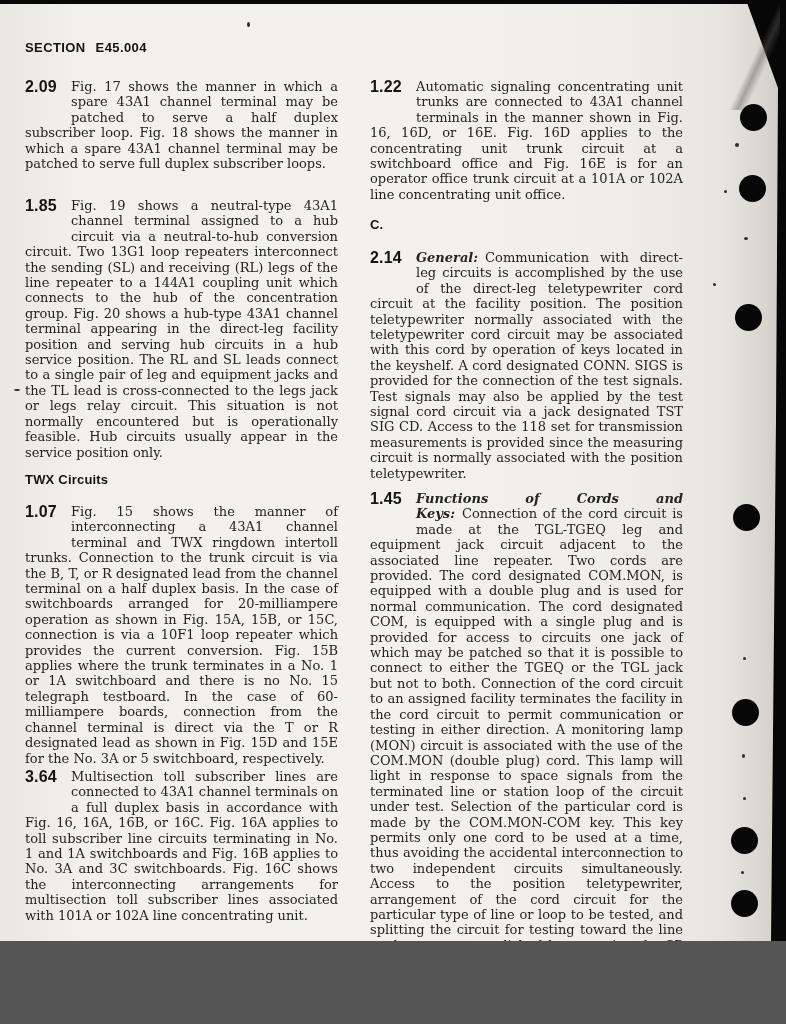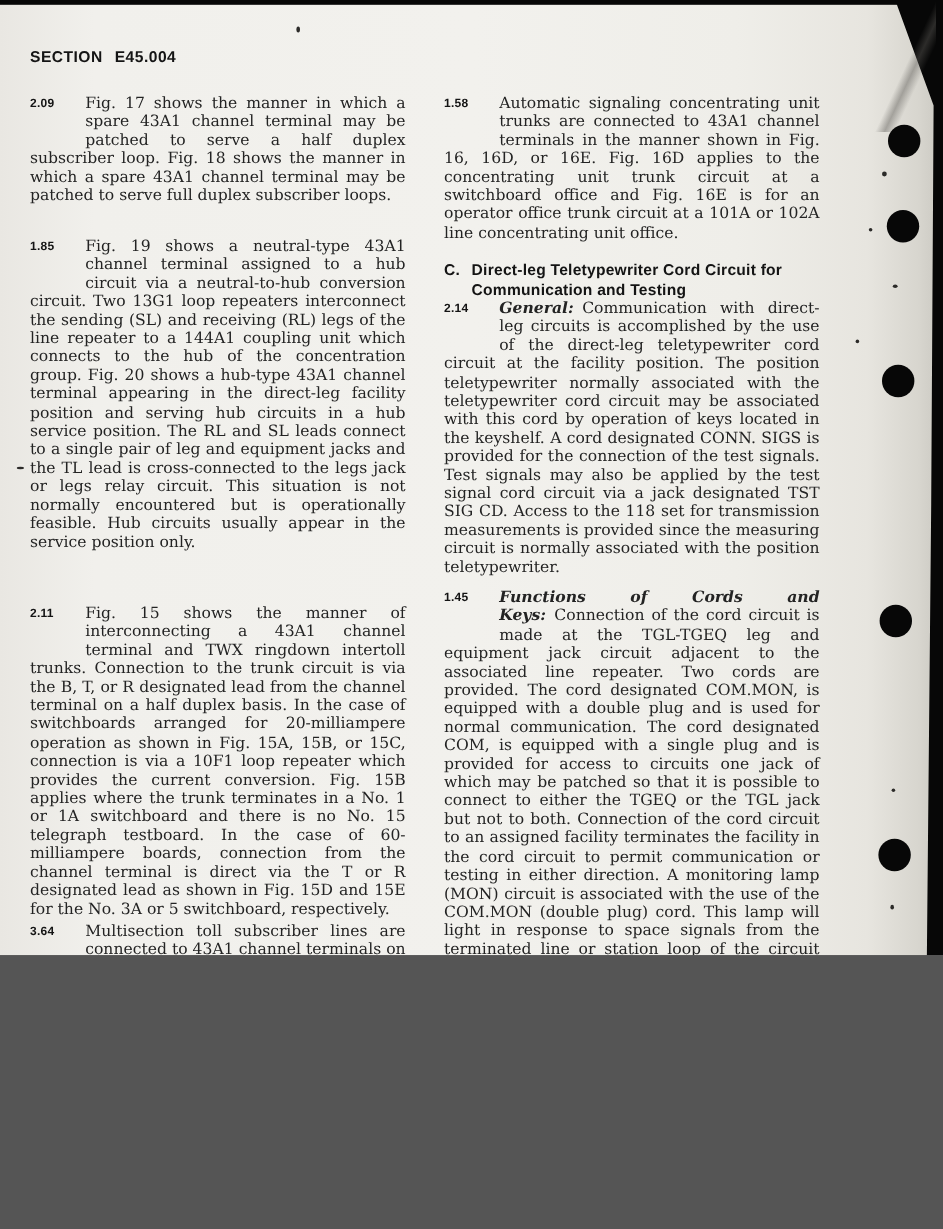--- a/index.html
+++ b/index.html
@@ -5,21 +5,21 @@
   :root{
     --paper:#f1f0ec;
     --paper-dark:#e3e1db;
     --ink:#232323;
     --head-ink:#141414;
     --edge:#070707;
   }
   html,body{margin:0;padding:0;background:#555;}
   .page{
     position:relative;
-    width:786px;height:796px;
+    width:786px;height:941px;
     overflow:hidden;
     background:
       linear-gradient(90deg,
         #e9e7e2 0%, var(--paper) 10%, #f2f1ed 50%,
         #efeee9 78%, #e7e5df 92%, #d7d5ce 97.5%, #c9c7c0 100%);
     font-family:"DejaVu Serif", serif;
     color:var(--ink);
   }
   
   .edge-top{
@@ -65,21 +65,21 @@
   .col.left{left:25px;}
   .col.right{left:370px;}
   .para{
     position:absolute;left:0;width:313px;
     font-size:13px;line-height:15.4px;text-align:justify;
     color:var(--ink);
   }
   .pnum{
     position:absolute;left:0;top:0;
     font-family:"Liberation Sans", sans-serif;font-weight:bold;
-    font-size:10px;letter-spacing:.2px;color:var(--head-ink);
+    font-size:16px;letter-spacing:.2px;color:var(--head-ink);
   }
   .indent-spacer{display:block;float:left;width:46px;height:31px;}
   .plead{
     font-weight:bold;font-style:italic;margin-right:7px;
   }
   .subhead{
     position:absolute;left:0;width:313px;
     font-family:"Liberation Sans", sans-serif;font-weight:bold;
     font-size:13px;line-height:16.5px;letter-spacing:.2px;color:var(--head-ink);
   }
@@ -124,46 +124,46 @@
       <span class="indent-spacer"></span>
       <span>Fig. 17 shows the manner in which a spare 43A1 channel terminal may be patched to serve a half duplex subscriber loop. Fig. 18 shows the manner in which a spare 43A1 channel terminal may be patched to serve full duplex subscriber loops.</span>
     </div>
 
     <div class="para" style="top:198px">
       <span class="pnum">1.85</span>
       <span class="indent-spacer"></span>
       <span>Fig. 19 shows a neutral-type 43A1 channel terminal assigned to a hub circuit via a neutral-to-hub conversion circuit. Two 13G1 loop repeaters interconnect the sending (SL) and receiving (RL) legs of the line repeater to a 144A1 coupling unit which connects to the hub of the concentration group. Fig. 20 shows a hub-type 43A1 channel terminal appearing in the direct-leg facility position and serving hub circuits in a hub service position. The RL and SL leads connect to a single pair of leg and equipment jacks and the TL lead is cross-connected to the legs jack or legs relay circuit. This situation is not normally encountered but is operationally feasible. Hub circuits usually appear in the service position only.</span>
     </div>
 
+    <div class="subhead" style="top:472px">TWX Circuits</div>
 
     <div class="para" style="top:504px">
-      <span class="pnum">2.11</span>
+      <span class="pnum">1.07</span>
       <span class="indent-spacer"></span>
       <span>Fig. 15 shows the manner of interconnecting a 43A1 channel terminal and TWX ringdown intertoll trunks. Connection to the trunk circuit is via the B, T, or R designated lead from the channel terminal on a half duplex basis. In the case of switchboards arranged for 20-milliampere operation as shown in Fig. 15A, 15B, or 15C, connection is via a 10F1 loop repeater which provides the current conversion. Fig. 15B applies where the trunk terminates in a No. 1 or 1A switchboard and there is no No. 15 telegraph testboard. In the case of 60-milliampere boards, connection from the channel terminal is direct via the T or R designated lead as shown in Fig. 15D and 15E for the No. 3A or 5 switchboard, respectively.</span>
     </div>
 
     <div class="para" style="top:769px">
       <span class="pnum">3.64</span>
       <span class="indent-spacer"></span>
       <span>Multisection toll subscriber lines are connected to 43A1 channel terminals on a full duplex basis in accordance with Fig. 16, 16A, 16B, or 16C. Fig. 16A applies to toll subscriber line circuits terminating in No. 1 and 1A switchboards and Fig. 16B applies to No. 3A and 3C switchboards. Fig. 16C shows the interconnecting arrangements for multisection toll subscriber lines associated with 101A or 102A line concentrating unit.</span>
     </div>
 
   </div>
 
   <div class="col right">
 
     <div class="para" style="top:79px">
-      <span class="pnum">1.58</span>
+      <span class="pnum">1.22</span>
       <span class="indent-spacer"></span>
       <span>Automatic signaling concentrating unit trunks are connected to 43A1 channel terminals in the manner shown in Fig. 16, 16D, or 16E. Fig. 16D applies to the concentrating unit trunk circuit at a switchboard office and Fig. 16E is for an operator office trunk circuit at a 101A or 102A line concentrating unit office.</span>
     </div>
 
     <div class="subhead hang" style="top:217px">
       <span class="slabel">C.</span>
-      <span>Direct-leg Teletypewriter Cord Circuit for Communication and Testing</span>
     </div>
 
     <div class="para" style="top:250px">
       <span class="pnum">2.14</span>
       <span class="indent-spacer"></span>
       <i class="plead">General:</i><span>Communication with direct-leg circuits is accomplished by the use of the direct-leg teletypewriter cord circuit at the facility position. The position teletypewriter normally associated with the teletypewriter cord circuit may be associated with this cord by operation of keys located in the keyshelf. A cord designated CONN. SIGS is provided for the connection of the test signals. Test signals may also be applied by the test signal cord circuit via a jack designated TST SIG CD. Access to the 118 set for transmission measurements is provided since the measuring circuit is normally associated with the position teletypewriter.</span>
     </div>
 
     <div class="para" style="top:491px">
       <span class="pnum">1.45</span>

